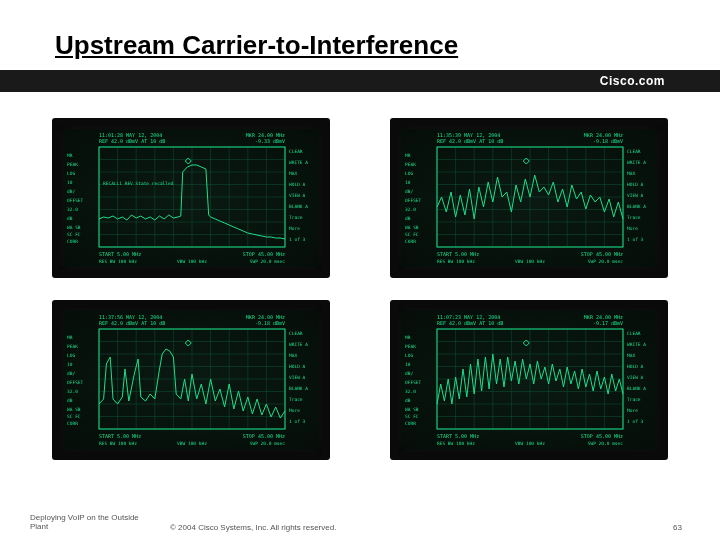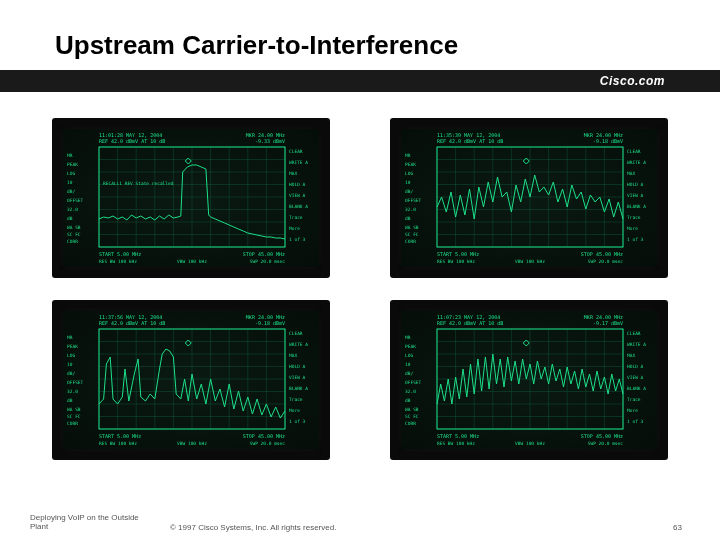--- a/index.html
+++ b/index.html
@@ -11,20 +11,21 @@
     position: relative;
     overflow: hidden;
   }
   .title-area {
     padding: 30px 0 0 55px;
   }
   .title {
     font-size: 26px;
     font-weight: bold;
     color: #000;
+    text-decoration: underline;
   }
   .title-underline {
     margin-top: 6px;
     height: 2px;
     background: #808080;
     width: 100%;
     position: absolute;
     left: 0;
     top: 68px;
   }
@@ -32,21 +33,20 @@
     position: absolute;
     left: 0;
     top: 70px;
     width: 100%;
     height: 22px;
     background: #1a1a1a;
     display: flex;
     justify-content: flex-end;
     align-items: center;
     padding-right: 55px;
-    font-style: italic;
   }
   .logo {
     color: #fff;
     font-weight: bold;
     font-size: 12px;
     letter-spacing: 0.5px;
   }
   .content {
     position: absolute;
     top: 118px;
@@ -331,15 +331,15 @@
           <text x="36" y="134" class="phosphor-text" font-size="4.5">RES BW 100 kHz</text>
           <text x="129" y="134" class="phosphor-text" font-size="4.5" text-anchor="middle">VBW 100 kHz</text>
           <text x="222" y="134" class="phosphor-text" font-size="4.5" text-anchor="end">SWP 20.0 msec</text>
         </svg>
       </div>
     </div>
   </div>
 
 <div class="footer">
   <div class="footer-left">Deploying VoIP on the Outside Plant</div>
-  <div class="footer-center">© 1997 Cisco Systems, Inc. All rights reserved.</div>
+  <div class="footer-center">© 2004 Cisco Systems, Inc. All rights reserved.</div>
   <div class="footer-right">63</div>
 </div>
 
 </body></html>

